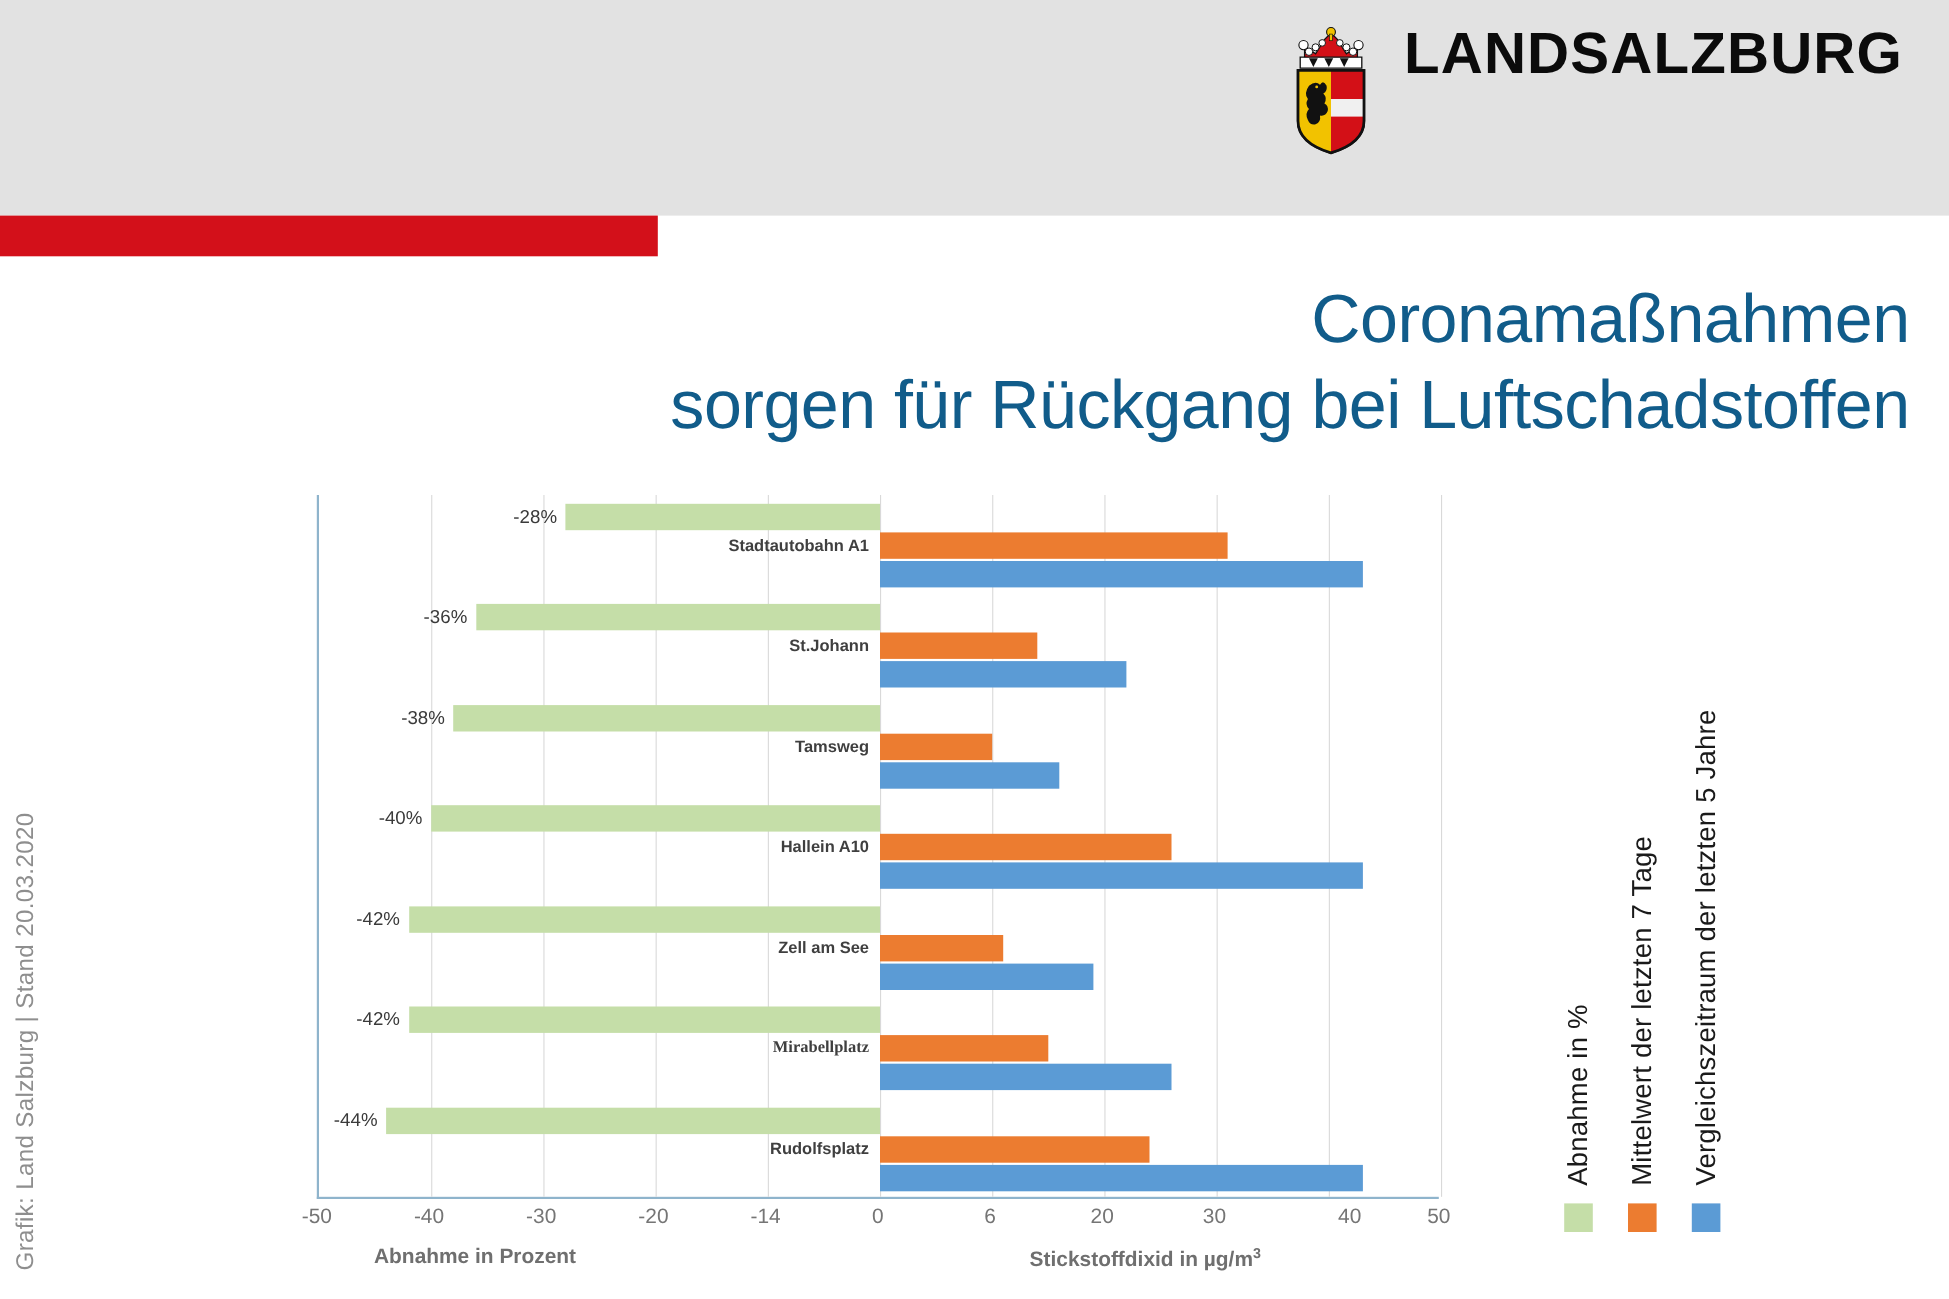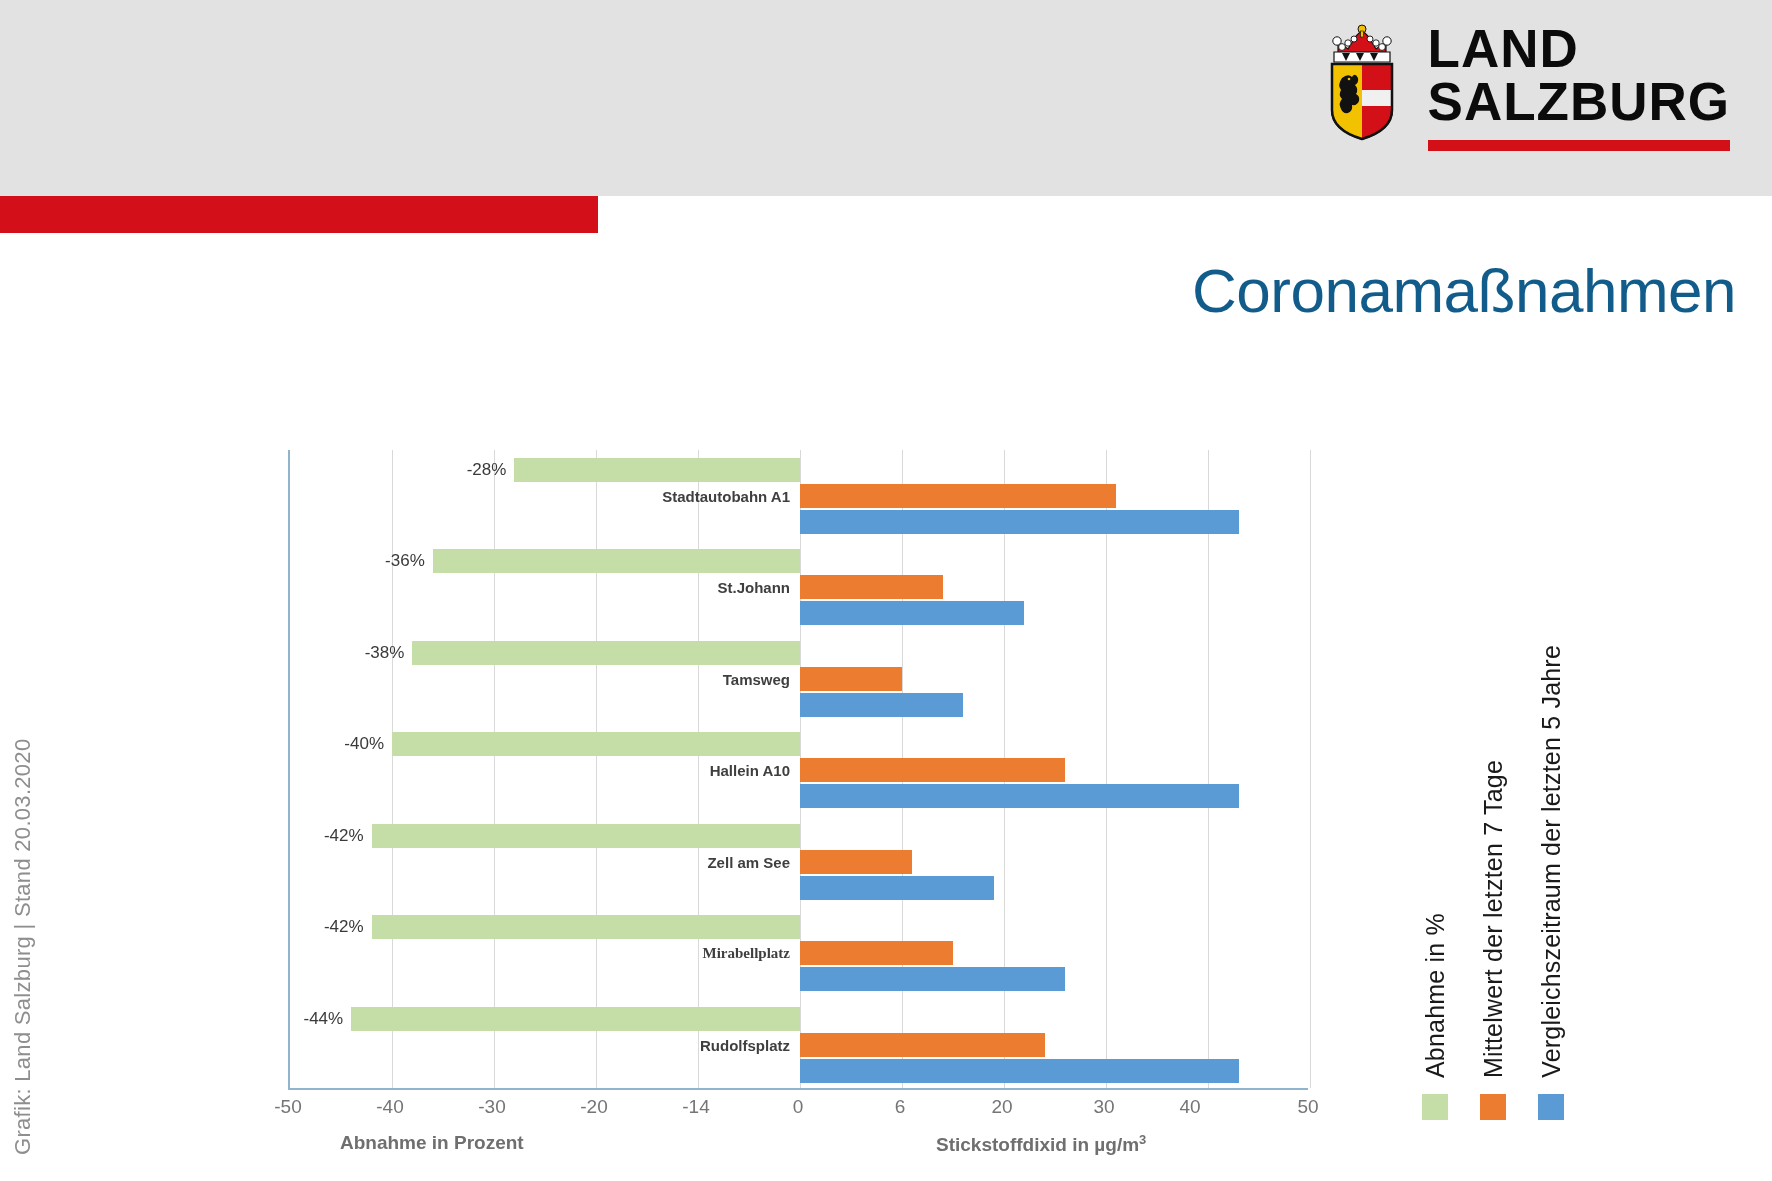--- a/index.html
+++ b/index.html
@@ -15,21 +15,21 @@
   #header-band {
     position: absolute; left: 0; top: 0;
     width: 1772px; height: 196px;
     background: #e2e2e2;
   }
   #logo-block {
     position: absolute; right: 42px; top: 22px;
     display: flex; align-items: flex-start; gap: 22px;
   }
   #crest { width: 88px; height: 120px; }
-  #logo-wordmark { display: flex; flex-direction: column; }
+  #logo-wordmark { display: flex; flex-direction: row; align-items: center; }
   .logo-line {
     font-family: "Liberation Sans", sans-serif;
     font-size: 53px; line-height: 53px;
     font-weight: 700; letter-spacing: 1px;
     color: #0b0b0b;
   }
   #logo-underline {
     margin-top: 12px; height: 11px; width: 100%;
     background: #d31017;
   }
@@ -199,20 +199,21 @@
     <div class="logo-line">LAND</div>
     <div class="logo-line">SALZBURG</div>
     <div id="logo-underline"></div>
   </div>
 </div>
 
 <div id="red-accent"></div>
 
 <div id="title-block">
   <div>Coronamaßnahmen</div>
+  <div>sorgen für Rückgang bei Luftschadstoffen</div>
 </div>
 
 <div id="side-credit-wrap">
   <span>Grafik: Land Salzburg  |  Stand 20.03.2020</span>
 </div>
 
 <div id="chart">
   <div id="plot">
       <div class="gridline" style="left: 102px;"></div>
       <div class="gridline" style="left: 204px;"></div>
@@ -276,21 +277,21 @@
     </div>
 <div class="tick" style="left: 0px;">-50</div>
     <div class="tick" style="left: 102px;">-40</div>
     <div class="tick" style="left: 204px;">-30</div>
     <div class="tick" style="left: 306px;">-20</div>
     <div class="tick" style="left: 408px;">-14</div>
     <div class="tick" style="left: 510px;">0</div>
     <div class="tick" style="left: 612px;">6</div>
     <div class="tick" style="left: 714px;">20</div>
     <div class="tick" style="left: 816px;">30</div>
-    <div class="tick" style="left: 902px;">40</div>
+    <div class="tick" style="left: 939px;">40</div>
     <div class="tick" style="left: 1020px;">50</div>
     <div class="axis-title" id="axis-title-left">Abnahme in Prozent</div>
     <div class="axis-title" id="axis-title-right">Stickstoffdixid in µg/m<sup style="font-size:13px">3</sup></div>
   </div>
 
 <div id="legend">
     <div class="legend-col" style="left: 0px;">
       <div class="legend-text">Abnahme in %</div>
       <div class="legend-swatch" style="background: rgb(197, 222, 168);"></div>
     </div>

